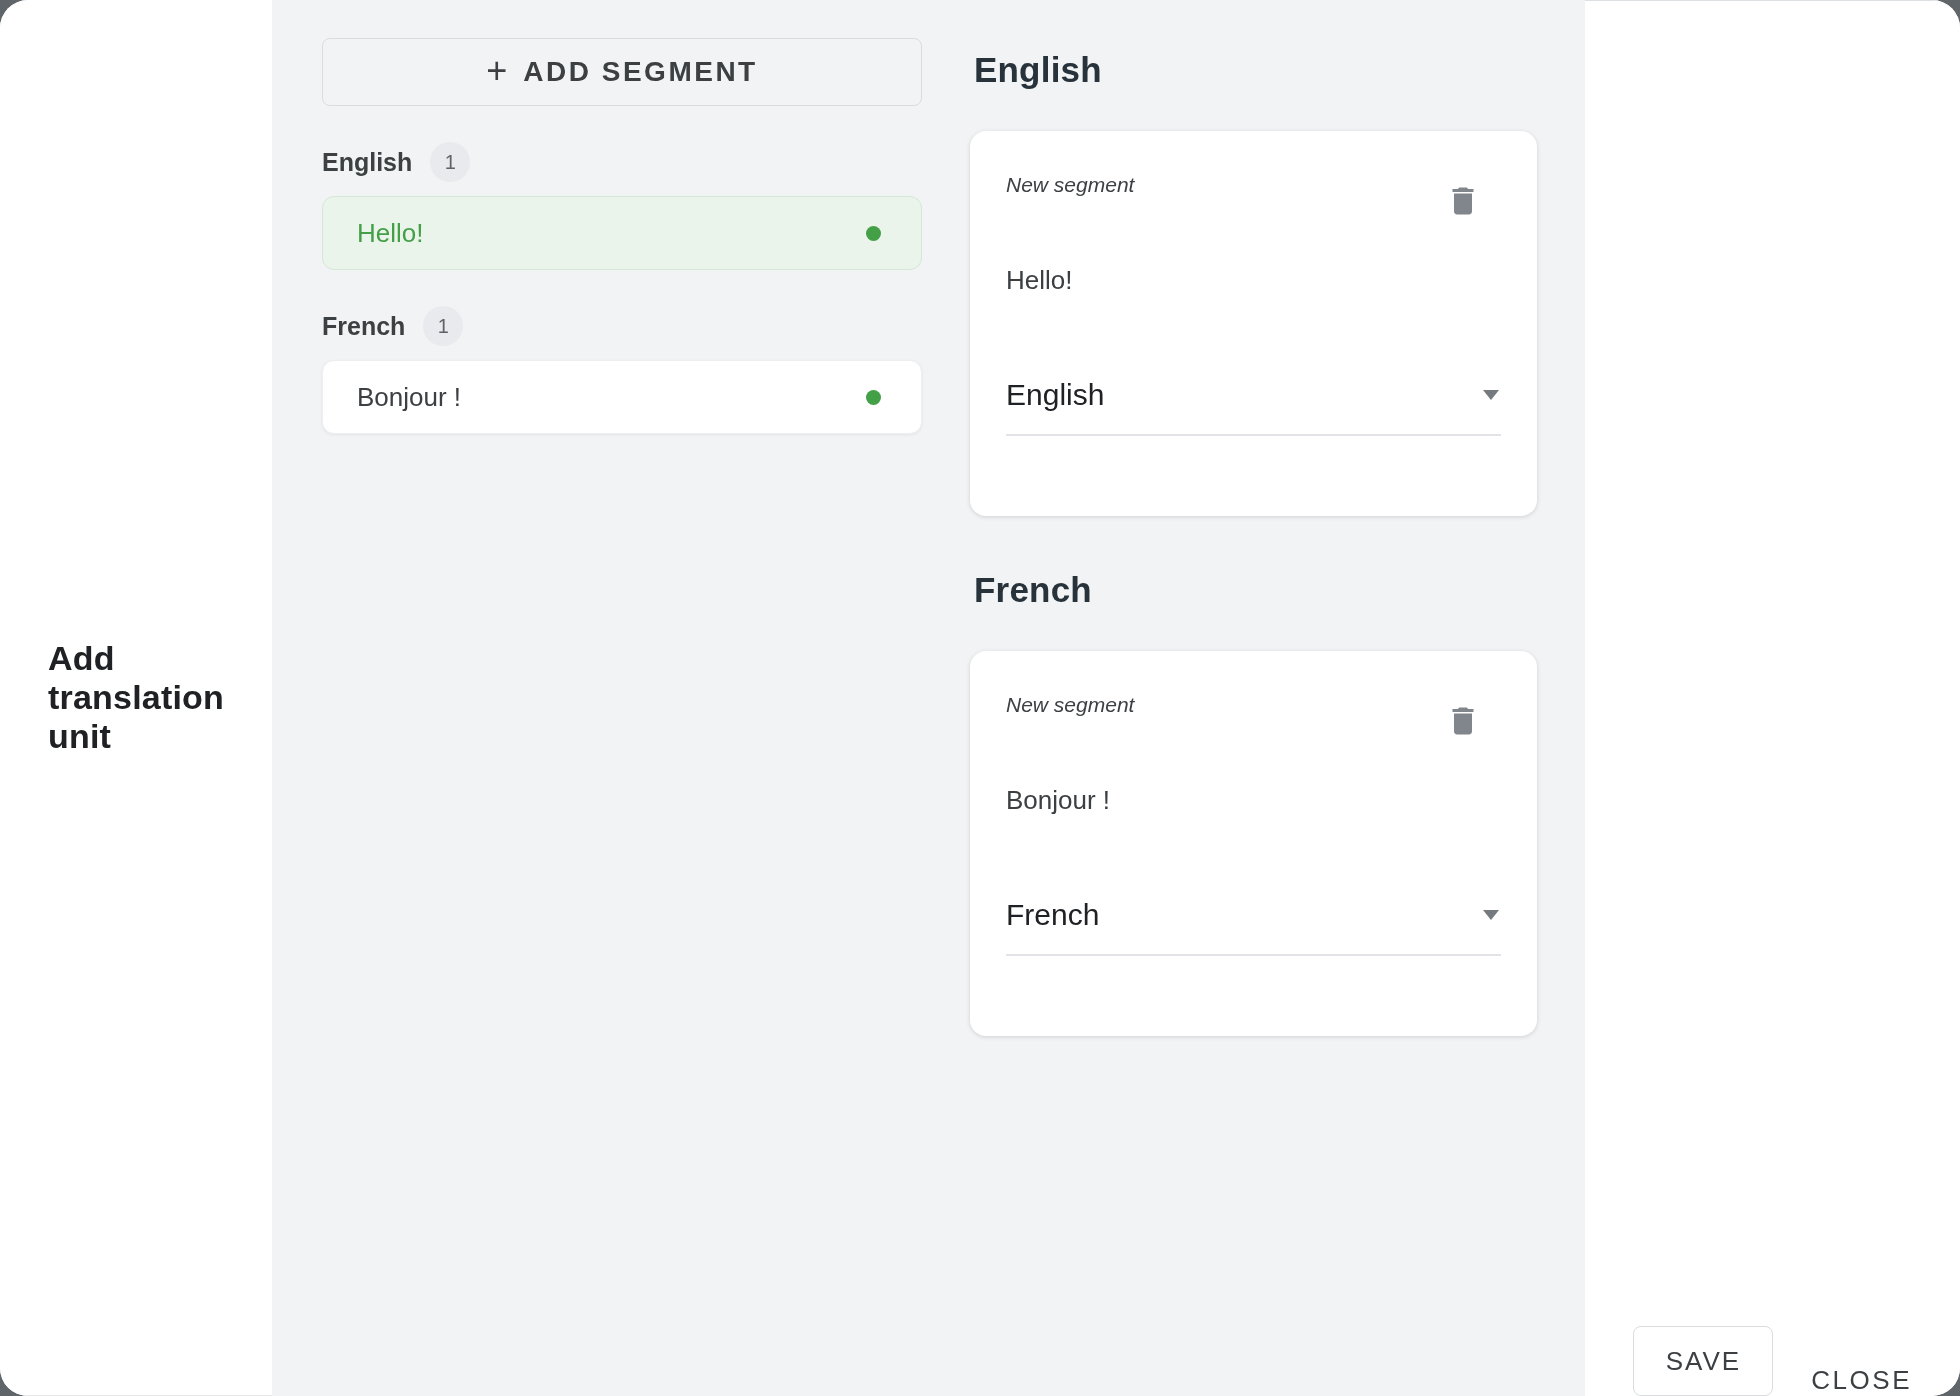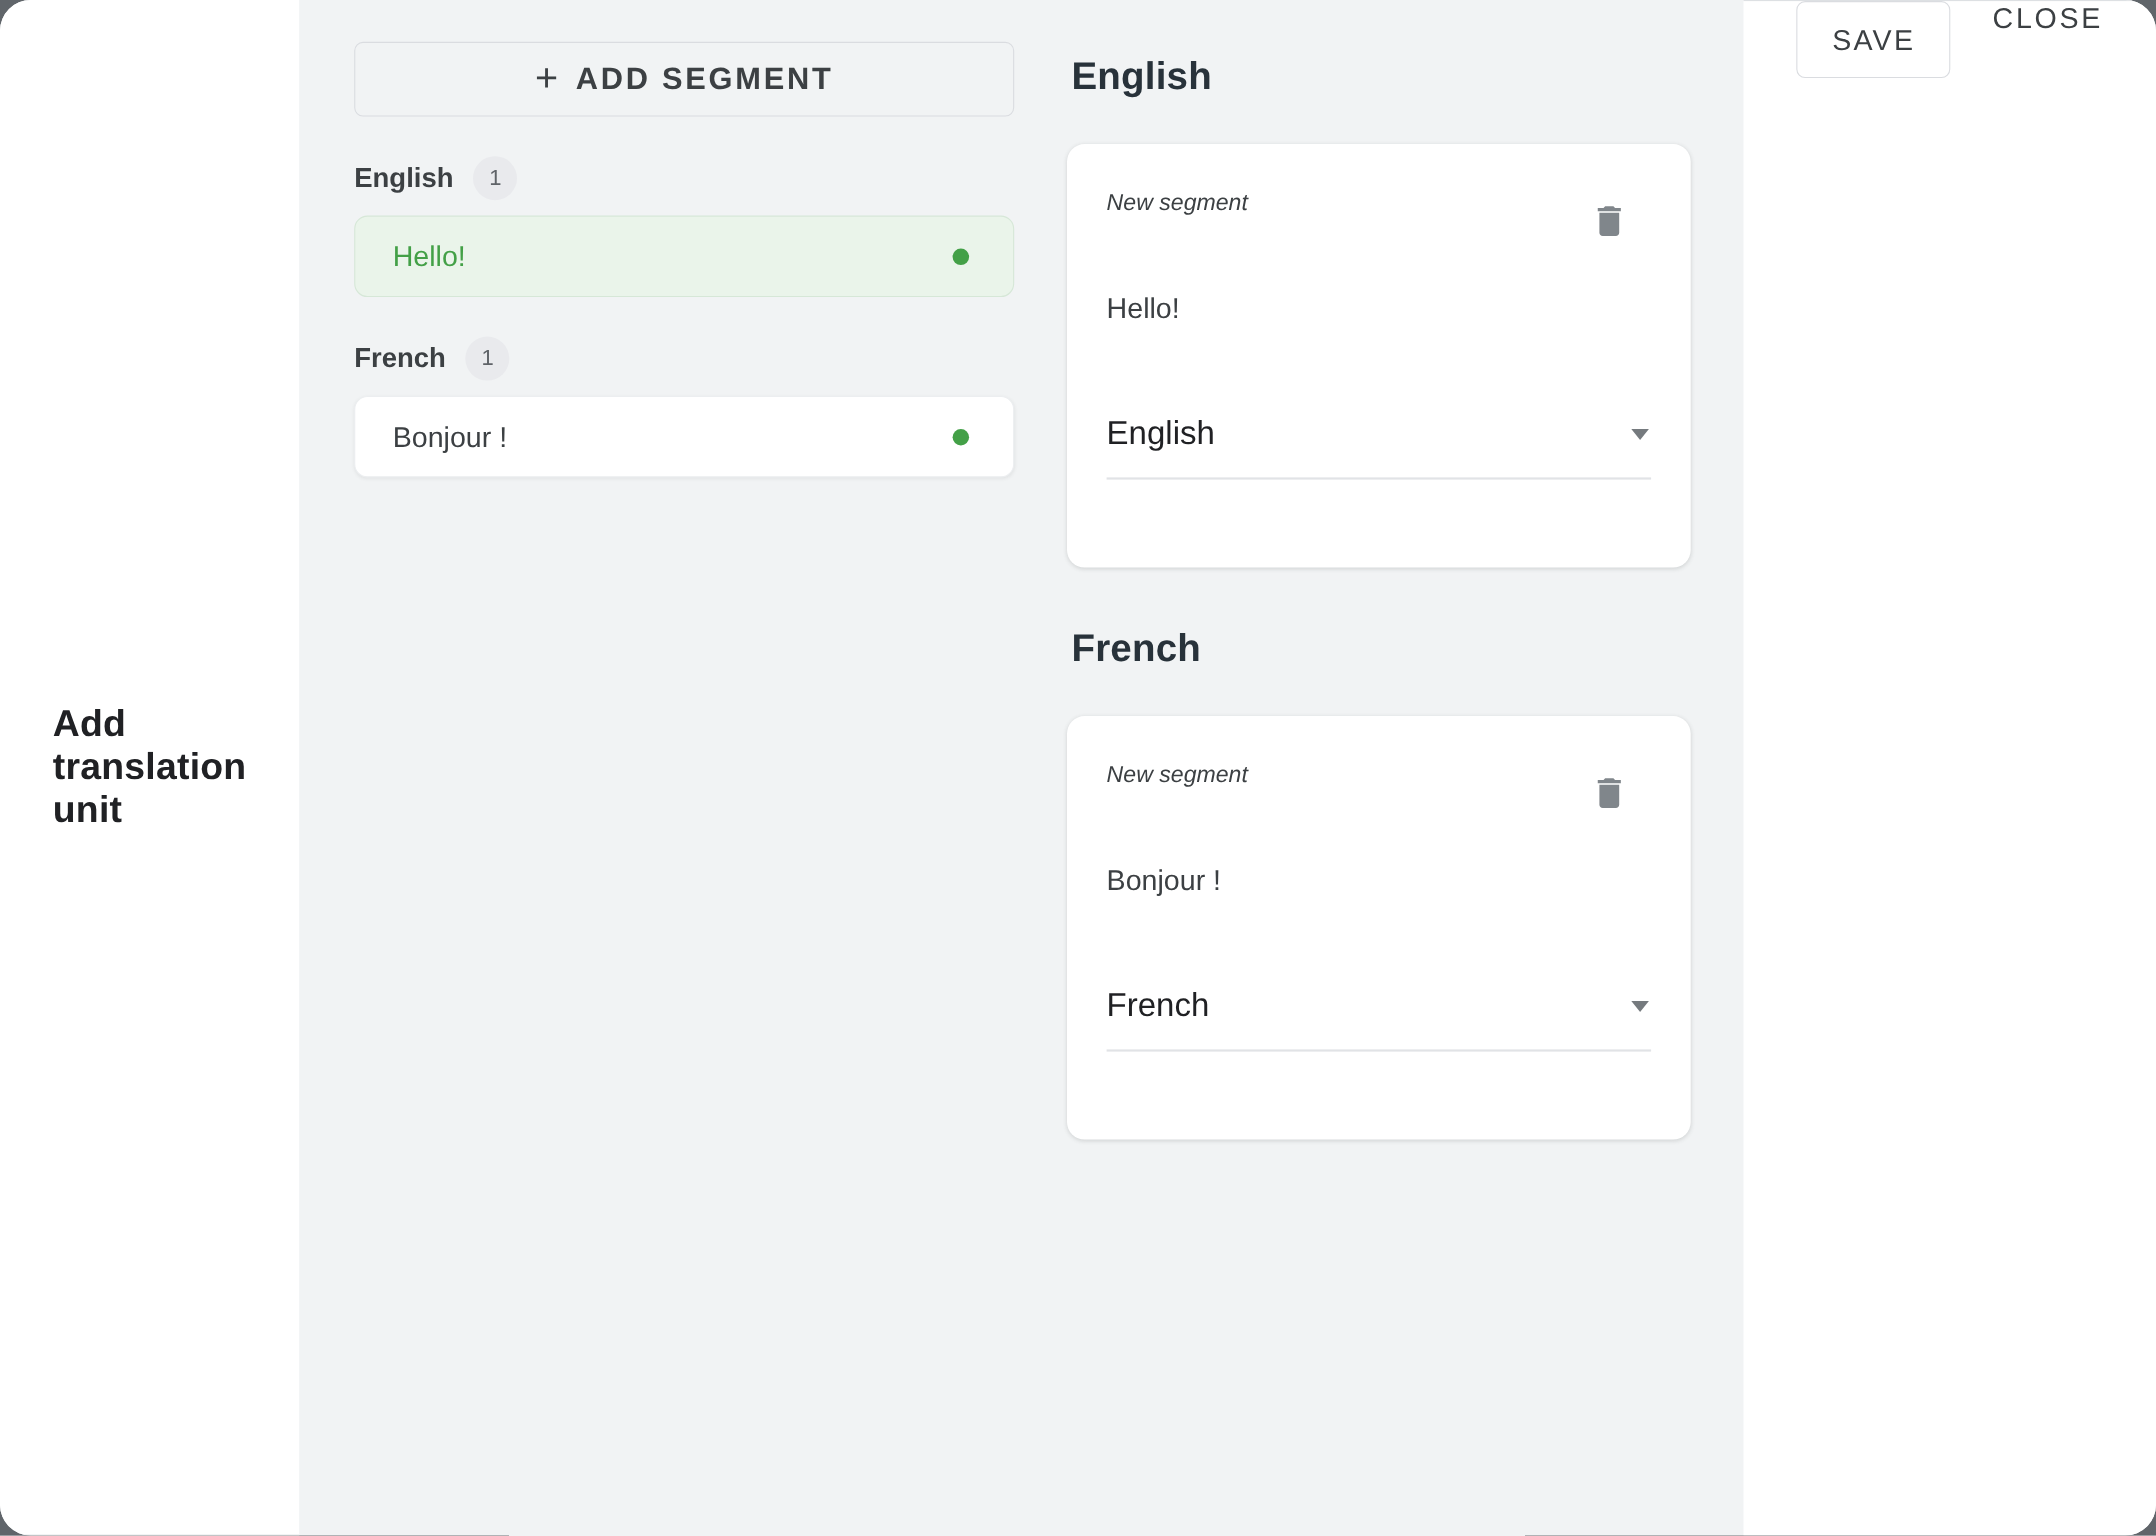--- a/index.html
+++ b/index.html
@@ -123,21 +123,21 @@
     border-left: 8px solid transparent;
     border-right: 8px solid transparent;
     border-top: 10px solid #757a7e;
     margin-right: 2px;
   }
   
   .dlg-footer {
     flex: 0 0 154px;
     background: #ffffff;
     border-top: 1px solid #dde0e3;
-    display: flex; align-items: flex-start;
+    display: flex; align-items: flex-end;
     padding: 0 48px;
     gap: 38px;
   }
   .save-btn {
     width: 140px; height: 70px;
     background: #ffffff;
     border: 1px solid #dadce0; border-radius: 8px;
     font-size: 26px; letter-spacing: 2px; color: #3c4043;
     font-family: inherit; font-weight: 500;
     cursor: pointer;

